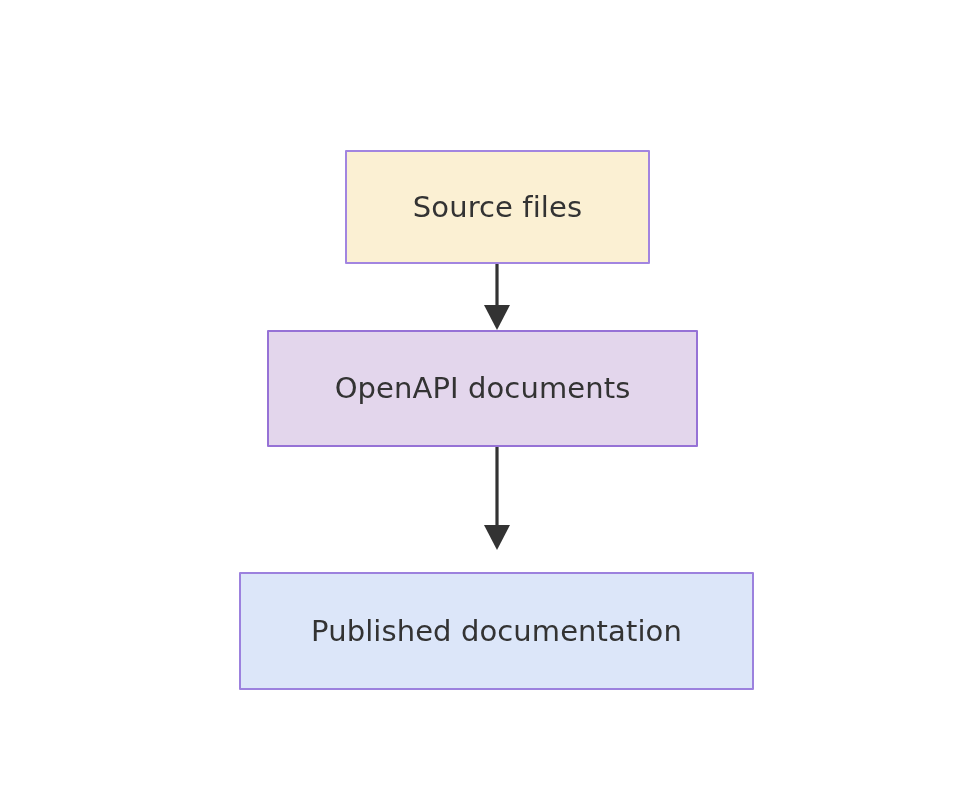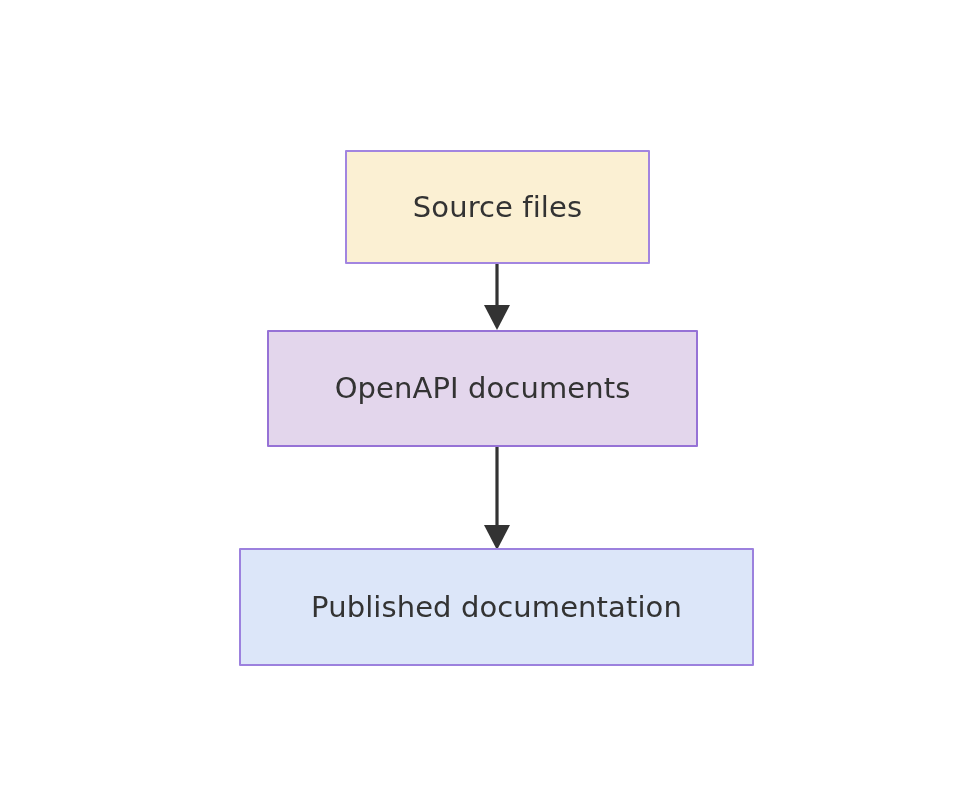--- a/index.html
+++ b/index.html
@@ -52,21 +52,21 @@
     left: 267px;
     top: 330px;
     width: 431px;
     height: 117px;
     background: #e3d6ec;
     border-color: #9672d6;
   }
   
   #node-published-documentation {
     left: 239px;
-    top: 548px;
+    top: 572px;
     width: 515px;
     height: 118px;
     background: #dce6f9;
     border-color: #9c81de;
   }
   .flow-edge {
     position: absolute;
     left: 0;
     top: 0;
     width: 980px;

